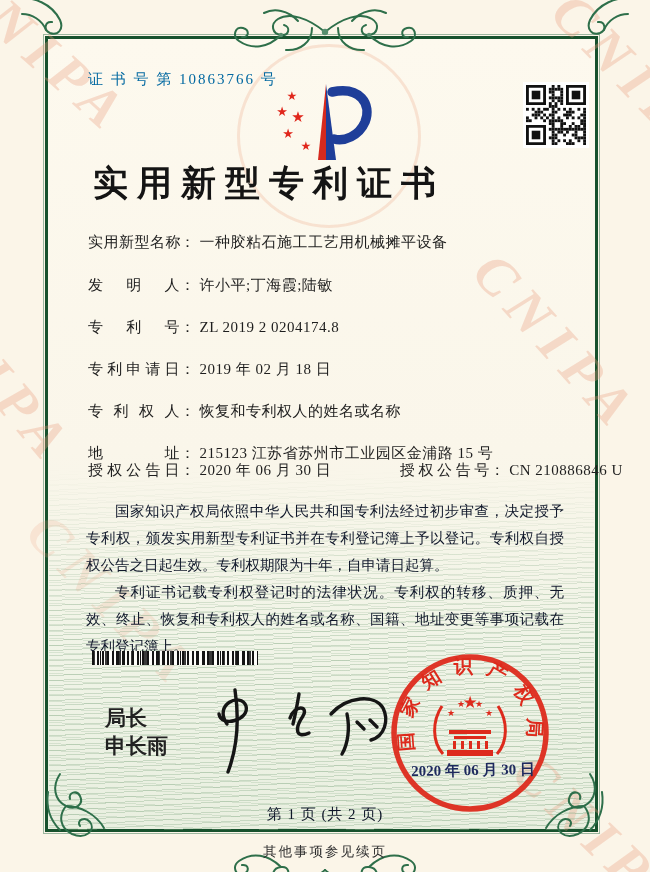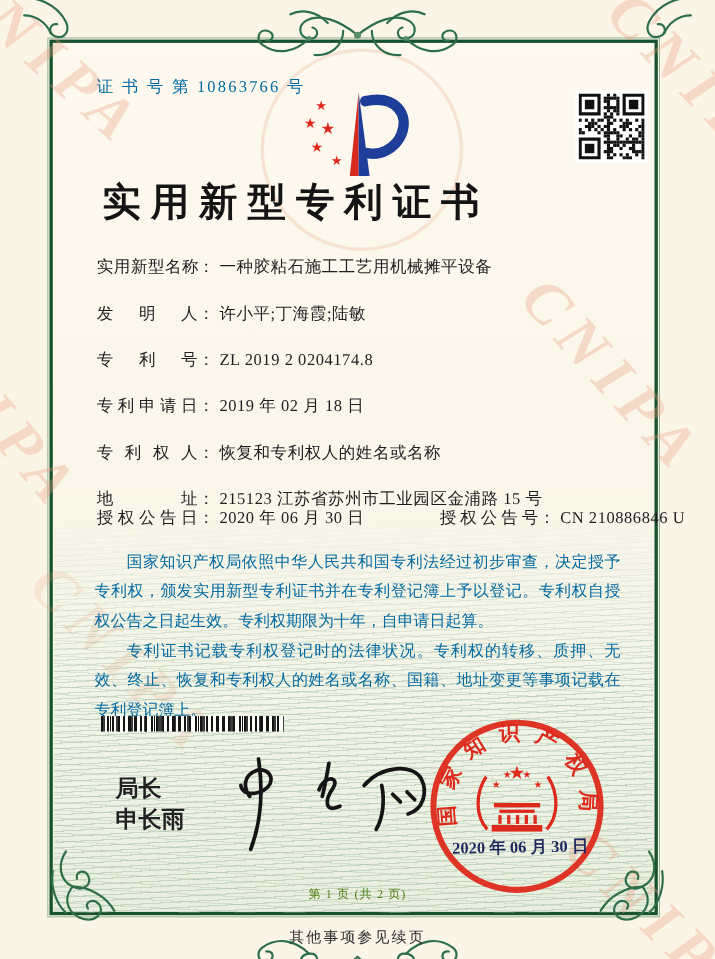--- a/index.html
+++ b/index.html
@@ -48,21 +48,21 @@
     position:absolute;left:0;top:160px;width:529px;text-align:center;
     font-size:35px;font-weight:700;letter-spacing:9px;padding-left:9px;
     box-sizing:border-box;color:#141414;
   }
   .row{position:absolute;left:88px;font-size:15px;letter-spacing:.5px;white-space:nowrap;color:#1e1e1e;}
   .flabel{display:inline-block;width:92px;text-align:justify;text-align-last:justify;vertical-align:top;}
   .colon{display:inline-block;}
   .val{display:inline-block;margin-left:4px;}
   .paras{
     position:absolute;left:86px;top:498px;width:478px;
-    font-size:14.5px;line-height:27px;text-align:justify;color:#0369a1;
+    font-size:14.5px;line-height:27px;text-align:justify;color:#0f172a;
   }
   .paras p{margin:0;text-indent:2em;}
   .barcode{
     position:absolute;left:92px;top:651px;width:166px;height:14px;
     background-color:#fcfcf9;
     background-image:
       repeating-linear-gradient(90deg,#141414 0 2px,rgba(0,0,0,0) 2px 5px),
       repeating-linear-gradient(90deg,#141414 0 1px,rgba(0,0,0,0) 1px 8px),
       repeating-linear-gradient(90deg,#3a3a3a 0 3px,rgba(0,0,0,0) 3px 13px);
   }
@@ -73,21 +73,21 @@
   }
   .sig-svg{position:absolute;left:195px;top:682px;}
   .seal{position:absolute;left:385px;top:648px;}
   .seal-date{
     position:absolute;left:398px;top:761px;width:150px;text-align:center;
     font-size:15px;font-weight:700;color:#1e2a5e;white-space:nowrap;
     transform:rotate(-1deg);
   }
   .page-info{
     position:absolute;left:0;top:805px;width:650px;text-align:center;
-    font-size:11px;color:#4d7c0f;letter-spacing:1px;
+    font-size:15px;color:#0f172a;letter-spacing:1px;
   }
   .footer-note{
     position:absolute;left:0;top:843px;width:650px;text-align:center;
     font-size:13.5px;color:#2d2d2d;letter-spacing:2px;font-family:Liberation Mono, monospace;
   }
   .qr{position:absolute;left:523px;top:82px;width:66px;height:66px;background:#fff;padding:3px;box-sizing:border-box;}
   .logo{position:absolute;left:266px;top:76px;}
 </style>
 </head>
 <body>

